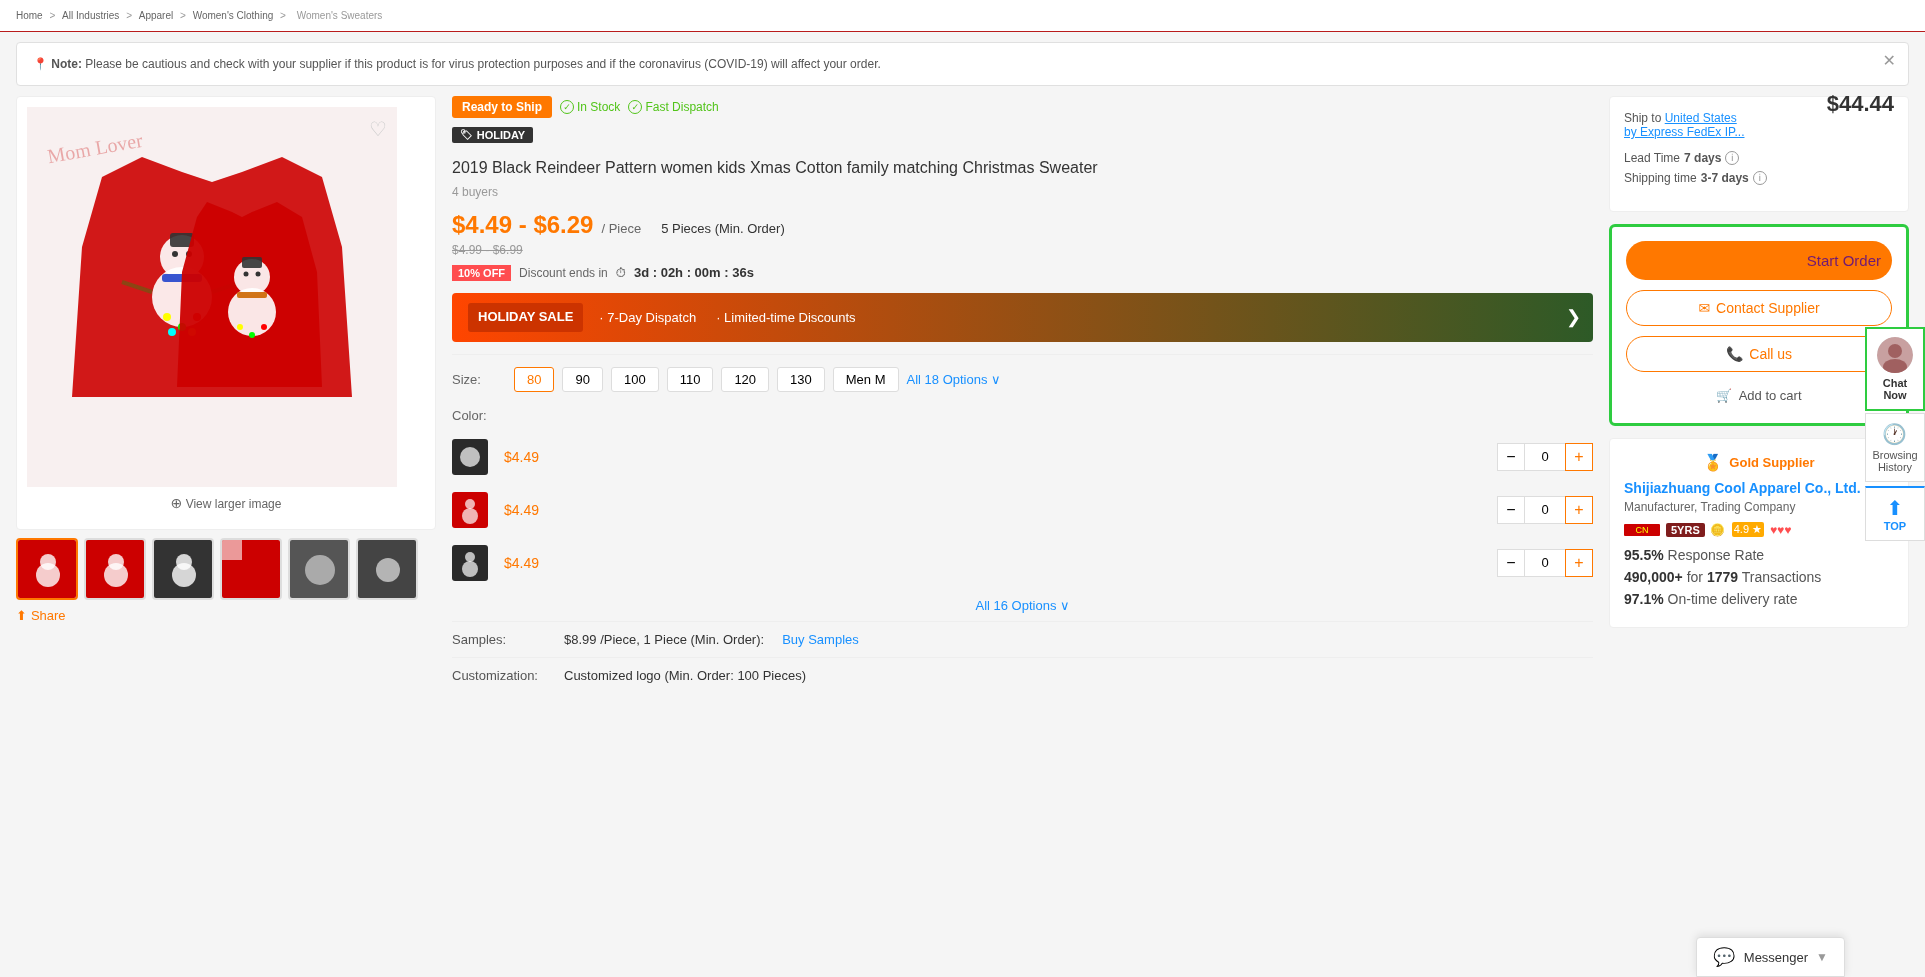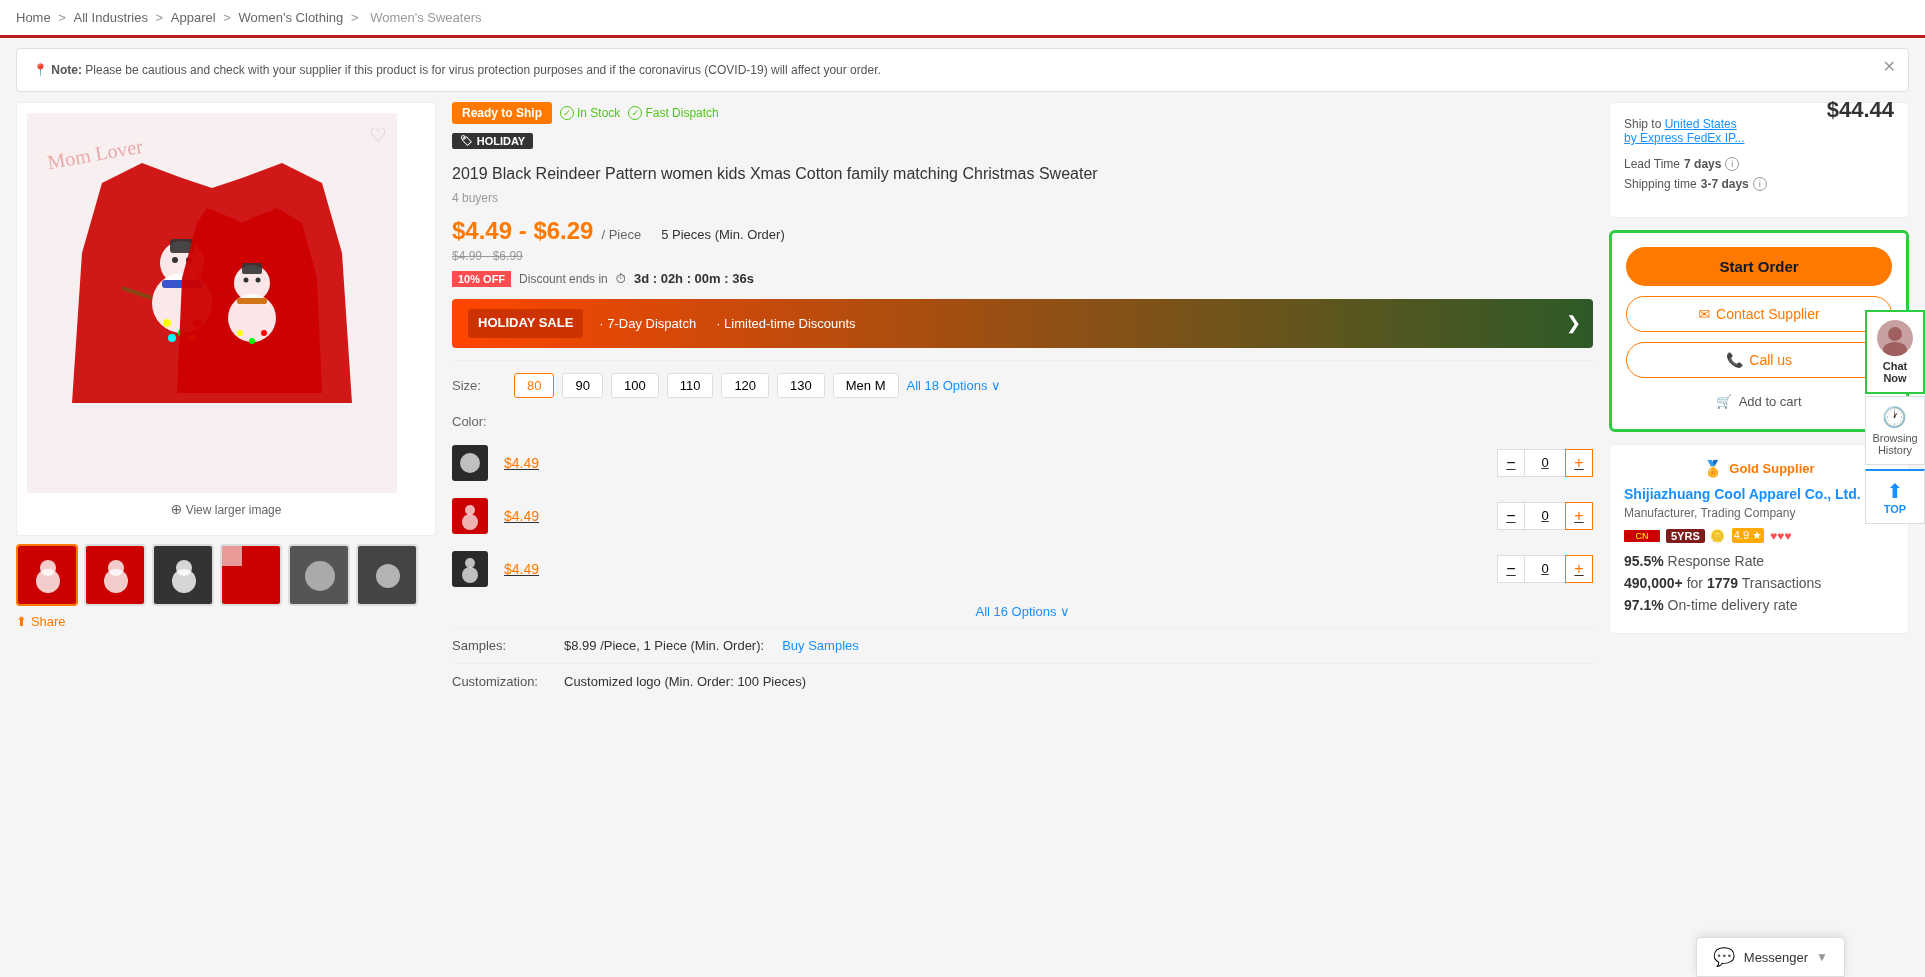--- a/index.html
+++ b/index.html
@@ -1,18 +1,18 @@
 <!DOCTYPE html>
 <html><head>
   <meta charset="utf-8">
   <style>
     * { box-sizing: border-box; margin: 0; padding: 0; }
     body { font-family: Arial, sans-serif; font-size: 13px; color: #333; background: #f5f5f5; }
     
-    .breadcrumb { padding: 10px 16px; font-size: 13px; color: #666; background: #fff; border-bottom: 3px solid #b91c1c; }
+    .breadcrumb { padding: 10px 16px; font-size: 10px; color: #666; background: #fff; border-bottom: 1px solid #b91c1c; }
     .breadcrumb a { color: #666; text-decoration: none; }
     .breadcrumb span { color: #999; margin: 0 4px; }
     
     .notice-bar { background: #fff; border: 1px solid #e0e0e0; border-radius: 4px; padding: 12px 40px 12px 16px; margin: 10px 16px; position: relative; font-size: 12px; color: #555; line-height: 1.5; }
     .notice-bar .close-btn { position: absolute; right: 12px; top: 10px; cursor: pointer; font-size: 16px; color: #999; line-height: 1; }
     
     .main-container { display: flex; gap: 0; background: #f5f5f5; padding: 0 16px 16px; }
     
     .left-panel { width: 420px; flex-shrink: 0; }
     .product-image-main { background: #fff; border: 1px solid #eee; border-radius: 4px; padding: 10px; text-align: center; position: relative; }
@@ -81,51 +81,51 @@
     .right-panel { width: 300px; flex-shrink: 0; }
     .shipping-box { background: #fff; border: 1px solid #eee; border-radius: 4px; padding: 14px; margin-bottom: 12px; }
     .ship-to { font-size: 12px; color: #555; margin-bottom: 6px; }
     .ship-link { color: #1890ff; text-decoration: underline; cursor: pointer; }
     .ship-price { font-size: 22px; font-weight: bold; color: #333; float: right; margin-top: -20px; }
     .lead-time { font-size: 12px; color: #555; margin: 6px 0; display: flex; align-items: center; gap: 4px; }
     .info-icon { display: inline-block; width: 14px; height: 14px; border-radius: 50%; border: 1px solid #999; text-align: center; line-height: 12px; font-size: 10px; color: #999; cursor: pointer; }
     .shipping-time { font-size: 12px; color: #555; margin: 4px 0 12px; display: flex; align-items: center; gap: 4px; }
     
     .action-box { border: 3px solid #2ecc40; border-radius: 6px; padding: 14px; background: #fff; margin-bottom: 12px; }
-    .start-order-btn { width: 100%; background: #ff7800; color: #0f172a; border: none; border-radius: 22px; padding: 11px; font-size: 15px; font-weight: bold; cursor: pointer; margin-bottom: 10px; }
+    .start-order-btn { width: 100%; background: #ff7800; color: #701a75; border: none; border-radius: 22px; padding: 11px; font-size: 15px; font-weight: normal; cursor: pointer; margin-bottom: 10px; text-align: right; }
     .contact-btn { width: 100%; background: #fff; color: #ff7800; border: 1px solid #ff7800; border-radius: 22px; padding: 9px; font-size: 14px; cursor: pointer; display: flex; align-items: center; justify-content: center; gap: 6px; margin-bottom: 10px; }
     .call-btn { width: 100%; background: #fff; color: #ff7800; border: 1px solid #ff7800; border-radius: 22px; padding: 9px; font-size: 14px; cursor: pointer; display: flex; align-items: center; justify-content: center; gap: 6px; margin-bottom: 10px; }
     .add-cart-btn { width: 100%; background: #fff; color: #555; border: none; padding: 6px; font-size: 13px; cursor: pointer; display: flex; align-items: center; justify-content: center; gap: 6px; }
     
     .supplier-box { background: #fff; border: 1px solid #eee; border-radius: 4px; padding: 14px; }
     .gold-supplier-row { display: flex; align-items: center; gap: 6px; margin-bottom: 8px; justify-content: center; }
     .gold-badge { color: #ff7800; font-weight: bold; font-size: 13px; display: flex; align-items: center; gap: 4px; }
     .supplier-name { color: #1890ff; font-size: 14px; font-weight: bold; cursor: pointer; margin-bottom: 4px; }
     .supplier-type { font-size: 12px; color: #666; margin-bottom: 8px; }
     .supplier-meta { display: flex; align-items: center; gap: 6px; font-size: 12px; margin-bottom: 10px; }
     .cn-flag { display: inline-block; width: 36px; height: 12px; background: #cc0000; position: relative; font-size: 9px; color: #ff0; line-height: 12px; text-align: center; border-radius: 1px; }
     .years-badge { background: #7f1d1d; color: #fff; padding: 1px 5px; border-radius: 2px; font-size: 11px; font-weight: bold; }
     .rating-badge { background: #ffaa00; color: #fff; padding: 1px 2px; border-radius: 2px; font-size: 11px; font-weight: normal; }
     .heart-icons { color: #ff4d4f; font-size: 12px; }
     .stat-row { font-size: 14px; color: #555; margin-bottom: 6px; }
     .stat-bold { font-weight: bold; color: #333; }
-    .side-btn { background: #fff; border: 1px solid #ddd; padding: 8px 6px; text-align: center; cursor: pointer; font-size: 11px; color: #555; }
+    .side-btn { background: #fff; border: 1px solid #ddd; padding: 8px 6px; text-align: center; cursor: pointer; font-size: 11px; color: #555; margin-top: 17px; }
     .side-btn.chat { border: 2px solid #2ecc40; background: #fff; }
     .side-avatar { width: 36px; height: 36px; border-radius: 50%; background: #ddd; margin: 0 auto 3px; overflow: hidden; }
     
     .messenger-bar { position: fixed; bottom: 0; right: 80px; background: #fff; border: 1px solid #ddd; border-radius: 4px 4px 0 0; padding: 8px 16px; display: flex; align-items: center; gap: 8px; font-size: 13px; cursor: pointer; box-shadow: 0 -2px 8px rgba(0,0,0,0.1); }
     
     .watermark { position: absolute; top: 30px; left: 20px; font-family: cursive; color: rgba(200,0,0,0.3); font-size: 20px; transform: rotate(-10deg); }
     
     
     .sweater-container { position: relative; width: 370px; height: 380px; background: #f8f0f0; display: flex; align-items: center; justify-content: center; }
     
     .fixed-side { position: fixed; right: 0; top: 310px; z-index: 100; }
     
-    .color-rows-container { margin-top: 8px; text-decoration: underline; }
+    .color-rows-container { margin-top: 8px; }
   </style>
 </head>
 <body>
 
 <div class="breadcrumb">
   <a>Home</a>
   <span> &gt; </span>
   <a>All Industries</a>
   <span> &gt; </span>
   <a>Apparel</a>

